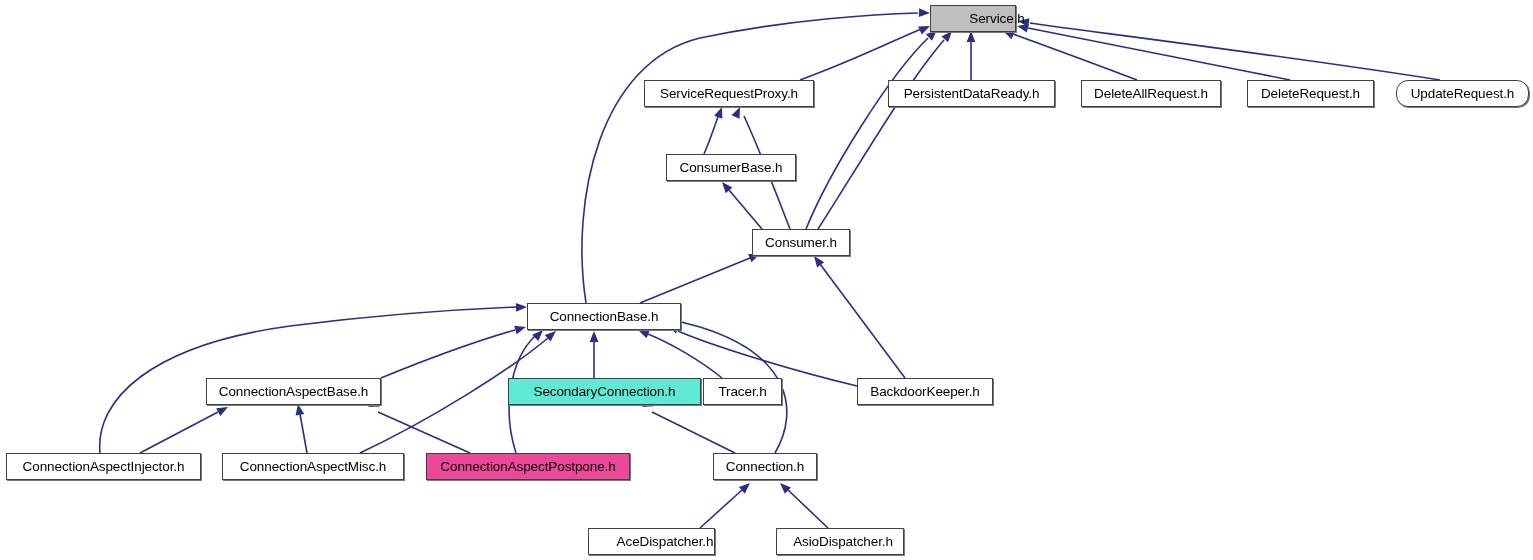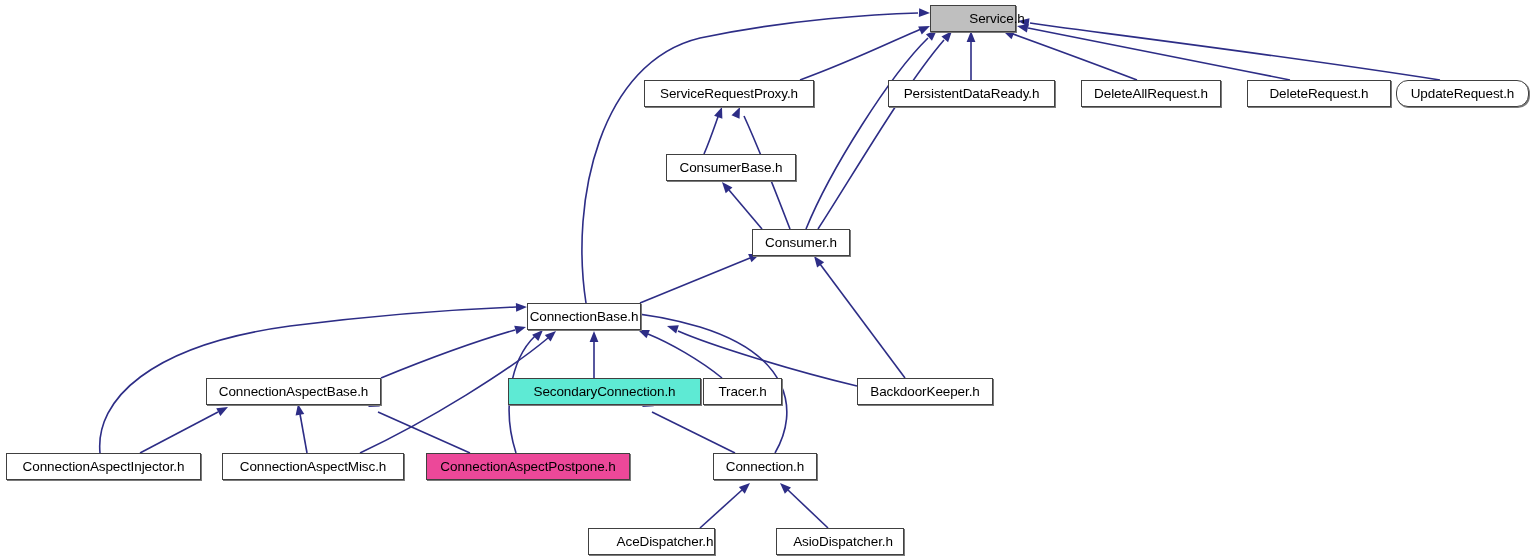--- a/index.html
+++ b/index.html
@@ -121,33 +121,33 @@
       </div>
       <div class="node-box" style="left: 644px; top: 80px; width: 170px; height: 27px; border-color: rgb(64, 64, 64); background: rgb(255, 255, 255);">
         <span class="node-label">ServiceRequestProxy.h</span>
       </div>
       <div class="node-box" style="left: 888px; top: 80px; width: 167px; height: 27px; border-color: rgb(64, 64, 64); background: rgb(255, 255, 255);">
         <span class="node-label">PersistentDataReady.h</span>
       </div>
       <div class="node-box" style="left: 1081px; top: 80px; width: 140px; height: 27px; border-color: rgb(64, 64, 64); background: rgb(255, 255, 255);">
         <span class="node-label">DeleteAllRequest.h</span>
       </div>
-      <div class="node-box" style="left: 1247px; top: 80px; width: 144px; height: 27px; border-color: rgb(64, 64, 64); background: rgb(255, 255, 255);">
+      <div class="node-box" style="left: 1247px; top: 80px; width: 127px; height: 27px; border-color: rgb(64, 64, 64); background: rgb(255, 255, 255);">
         <span class="node-label">DeleteRequest.h</span>
       </div>
       <div class="node-box" style="left: 1396px; top: 80px; width: 133px; height: 27px; border-color: rgb(64, 64, 64); background: rgb(255, 255, 255); border-radius: 12px;">
         <span class="node-label">UpdateRequest.h</span>
       </div>
       <div class="node-box" style="left: 633px; top: 154px; width: 130px; height: 27px; border-color: rgb(64, 64, 64); background: rgb(255, 255, 255); margin-left: 33px;">
         <span class="node-label">ConsumerBase.h</span>
       </div>
       <div class="node-box" style="left: 752px; top: 229px; width: 98px; height: 27px; border-color: rgb(64, 64, 64); background: rgb(255, 255, 255);">
         <span class="node-label">Consumer.h</span>
       </div>
-      <div class="node-box" style="left: 527px; top: 303px; width: 114px; height: 27px; border-color: rgb(64, 64, 64); background: rgb(255, 255, 255);">
+      <div class="node-box" style="left: 527px; top: 303px; width: 154px; height: 27px; border-color: rgb(64, 64, 64); background: rgb(255, 255, 255);">
         <span class="node-label">ConnectionBase.h</span>
       </div>
       <div class="node-box" style="left: 206px; top: 378px; width: 175px; height: 27px; border-color: rgb(64, 64, 64); background: rgb(255, 255, 255);">
         <span class="node-label">ConnectionAspectBase.h</span>
       </div>
       <div class="node-box" style="left: 508px; top: 378px; width: 193px; height: 27px; border-color: rgb(64, 64, 64); background: #5eead4;">
         <span class="node-label">SecondaryConnection.h</span>
       </div>
       <div class="node-box" style="left: 703px; top: 378px; width: 79px; height: 27px; border-color: rgb(64, 64, 64); background: rgb(255, 255, 255);">
         <span class="node-label">Tracer.h</span>

